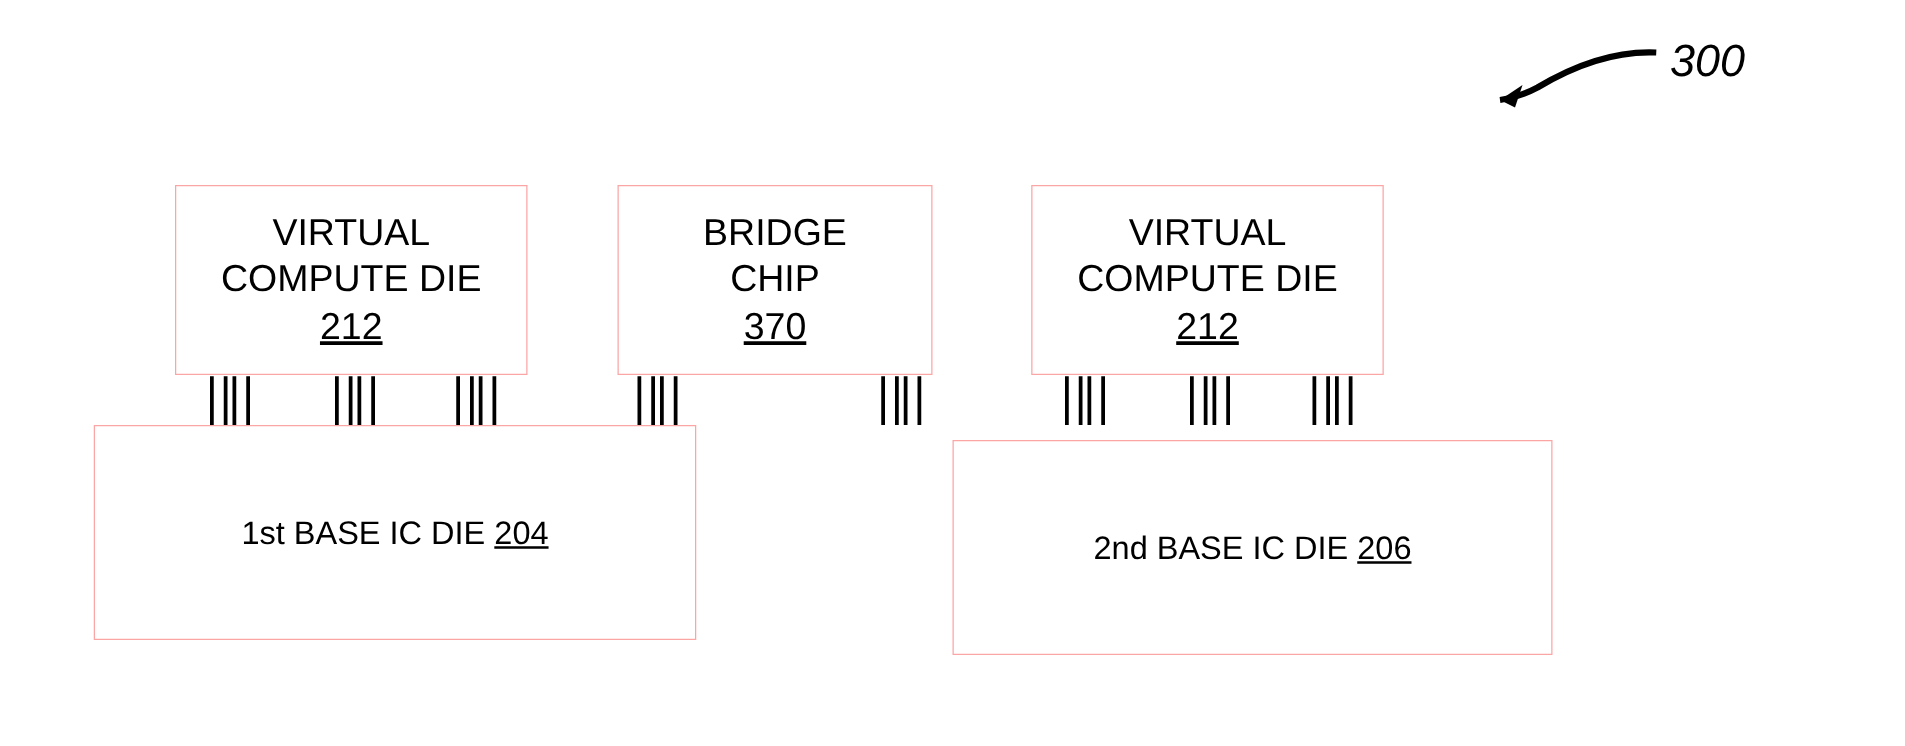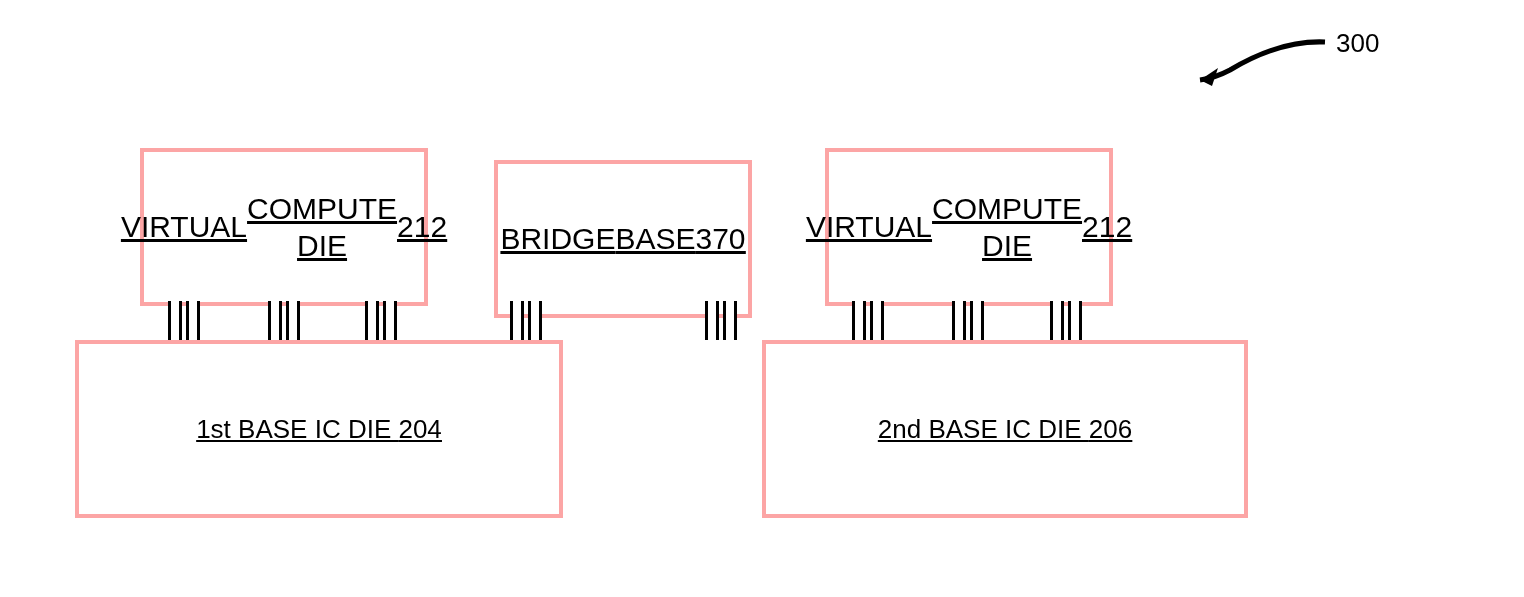--- a/index.html
+++ b/index.html
@@ -7,46 +7,47 @@
     padding: 0;
     width: 1524px;
     height: 597px;
     background: #fff;
     font-family: Arial, Helvetica, sans-serif;
     color: #000;
     position: relative;
   }
   .box {
     position: absolute;
-    border: 4px solid #fca5a5;
+    border: 1px solid #fca5a5;
     background: #fff;
     display: flex;
+    flex-direction: column;
     align-items: center;
     justify-content: center;
     text-align: center;
     font-size: 30px;
     line-height: 1.25;
-    text-decoration: underline;
   }
   .ref-underline {
     text-decoration: underline;
   }
   .base-label {
     font-size: 26px;
   }
   .pin {
     position: absolute;
     width: 8px;
     background: #fff;
     border-left: 3px solid #000;
     border-right: 3px solid #000;
   }
   .figure-ref {
     position: absolute;
-    font-size: 26px;
+    font-size: 36px;
+    font-style: italic;
   }
   .arrow-svg {
     position: absolute;
   }
 </style>
 </head>
 <body>
 
 <div class="figure-ref" style="left:1336px; top:28px;">
   <span>300</span>
@@ -56,39 +57,39 @@
   <path d="M135 12 Q 90 10 40 40 Q 25 48 10 50" stroke="#000" stroke-width="5" fill="none"></path>
   <path d="M10 50 L28 38 L22 56 Z" fill="#000"></path>
 </svg>
 
 <div class="box" style="left:140px; top:148px; width:280px; height:150px;">
   <div>VIRTUAL</div>
   <div>COMPUTE DIE</div>
   <div class="ref-underline">212</div>
 </div>
 
-<div class="box" style="left:494px; top:160px; width:250px; height:150px;">
+<div class="box" style="left:494px; top:148px; width:250px; height:150px;">
   <div>BRIDGE</div>
-  <div>BASE</div>
+  <div>CHIP</div>
   <div class="ref-underline">370</div>
 </div>
 
 <div class="box" style="left:825px; top:148px; width:280px; height:150px;">
   <div>VIRTUAL</div>
   <div>COMPUTE DIE</div>
   <div class="ref-underline">212</div>
 </div>
 
 <div class="box" style="left:75px; top:340px; width:480px; height:170px;">
   <div class="base-label">
     <span>1st BASE IC DIE </span><span class="ref-underline">204</span>
   </div>
 </div>
 
-<div class="box" style="left:762px; top:340px; width:478px; height:170px;">
+<div class="box" style="left:762px; top:352px; width:478px; height:170px;">
   <div class="base-label">
     <span>2nd BASE IC DIE </span><span class="ref-underline">206</span>
   </div>
 </div>
 
 <div class="pin" style="left:168px; top:301px; height:39px;"></div>
 <div class="pin" style="left:186px; top:301px; height:39px;"></div>
 <div class="pin" style="left:268px; top:301px; height:39px;"></div>
 <div class="pin" style="left:286px; top:301px; height:39px;"></div>
 <div class="pin" style="left:365px; top:301px; height:39px;"></div>

